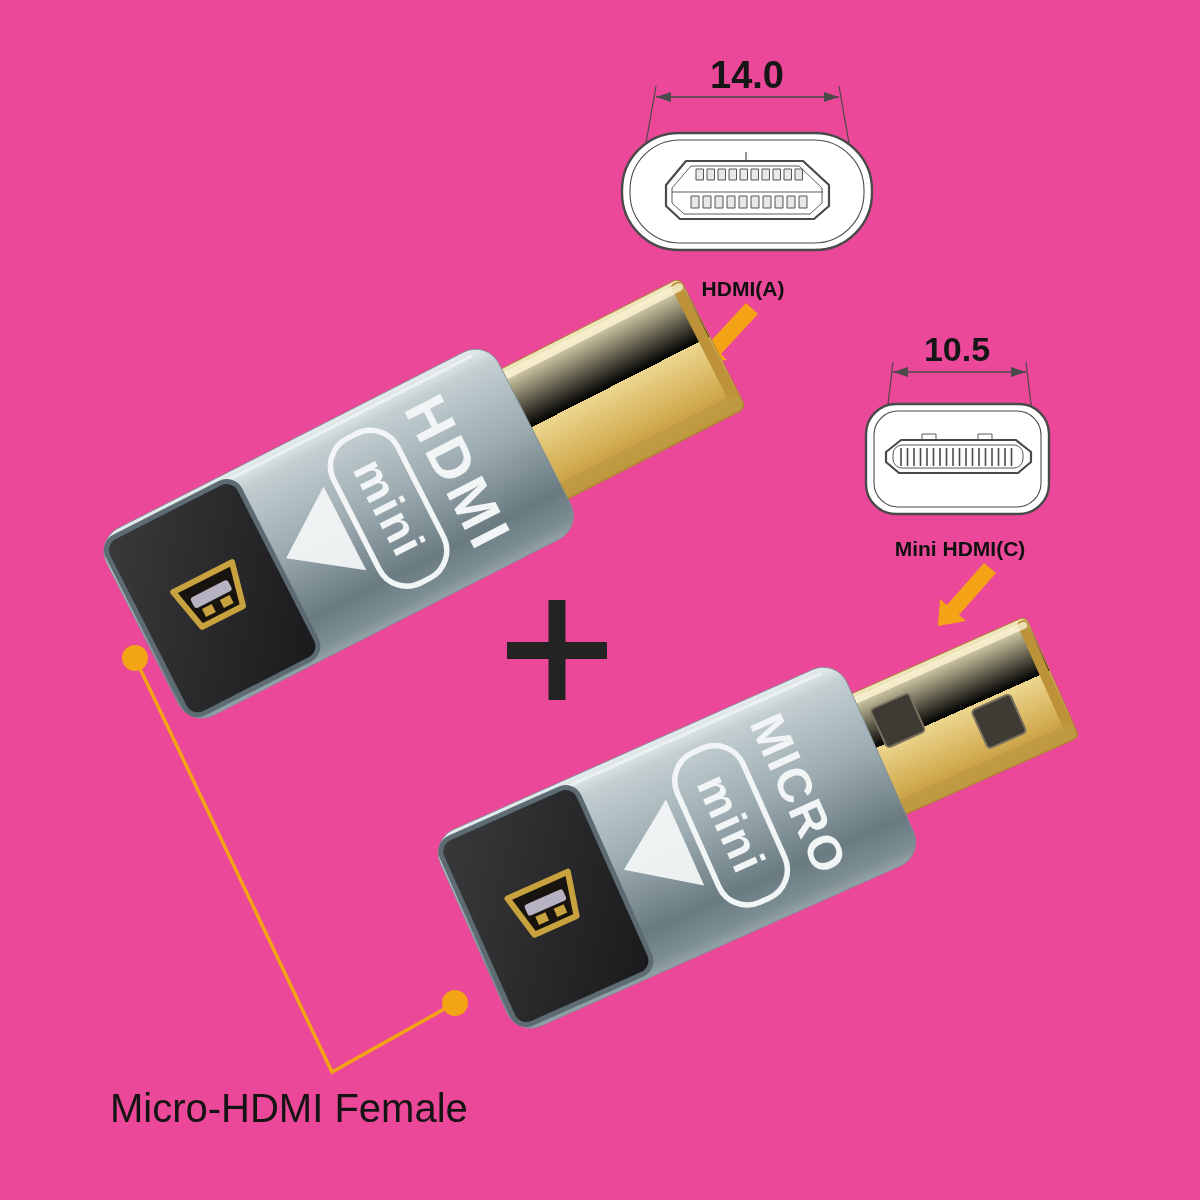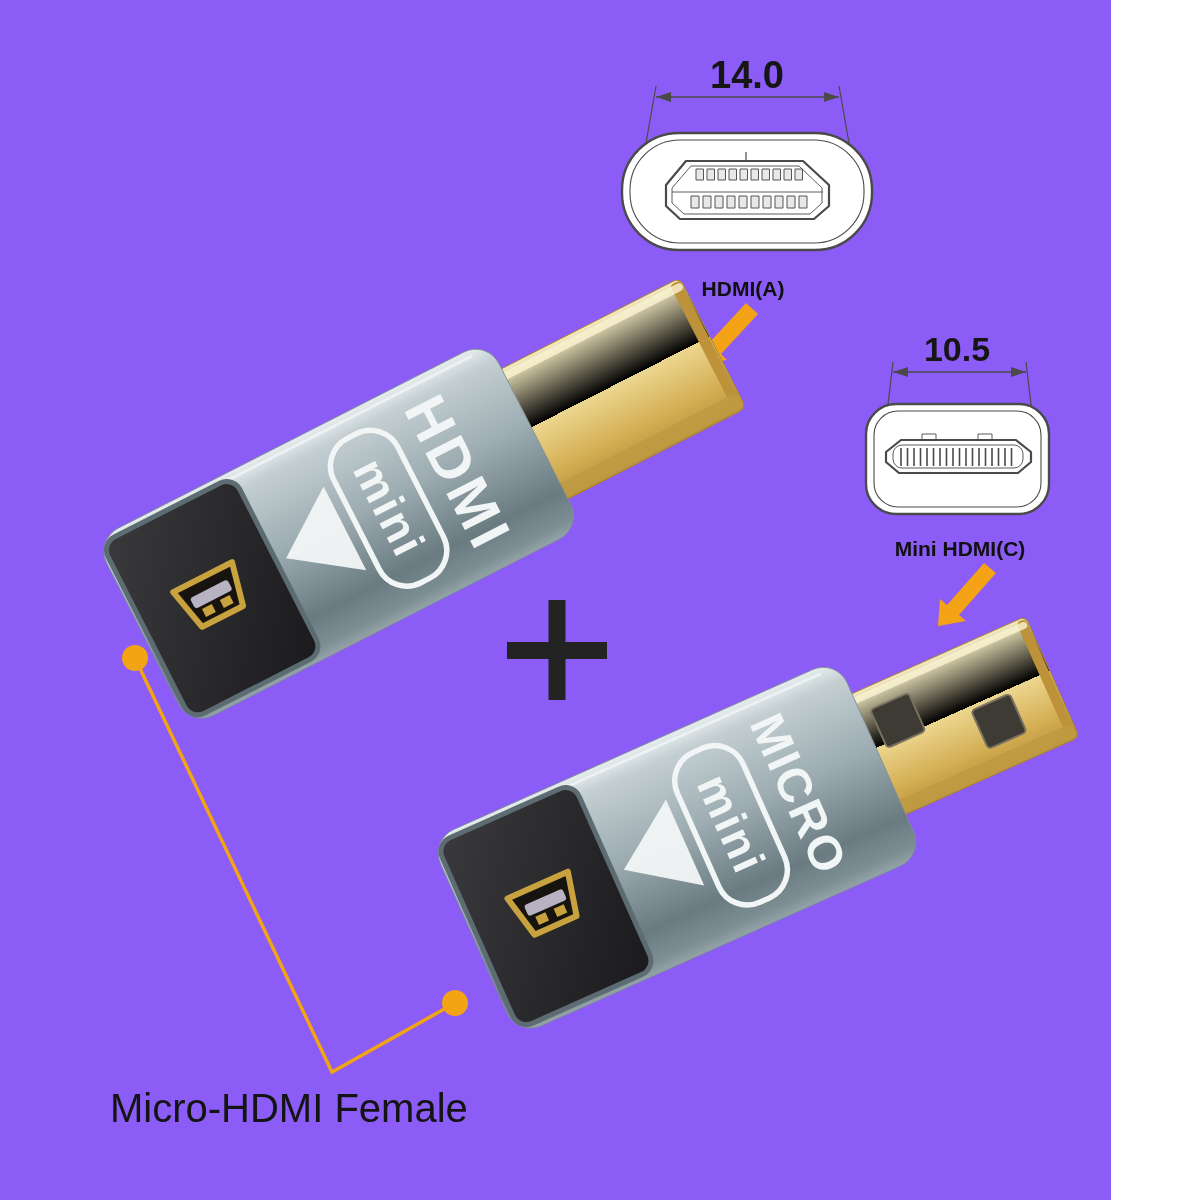--- a/index.html
+++ b/index.html
@@ -1,16 +1,16 @@
 <!DOCTYPE html>
 <html><head>
 <meta charset="utf-8">
 <style>
   html,body{margin:0;padding:0;background:#ffffff;}
-  .stage{position:relative;width:1111px;height:1200px;background:#8b5cf6;overflow:hidden;
+  .stage{position:relative;width:1200px;height:1200px;background:#ec4899;overflow:hidden;
          font-family:"Liberation Sans",sans-serif;}
   svg{display:block;}
   text{font-family:"Liberation Sans",sans-serif;}
 </style>
 </head>
 <body>
 
 <div class="stage">
 <svg width="1200" height="1200" viewBox="0 0 1200 1200">
   <defs>

